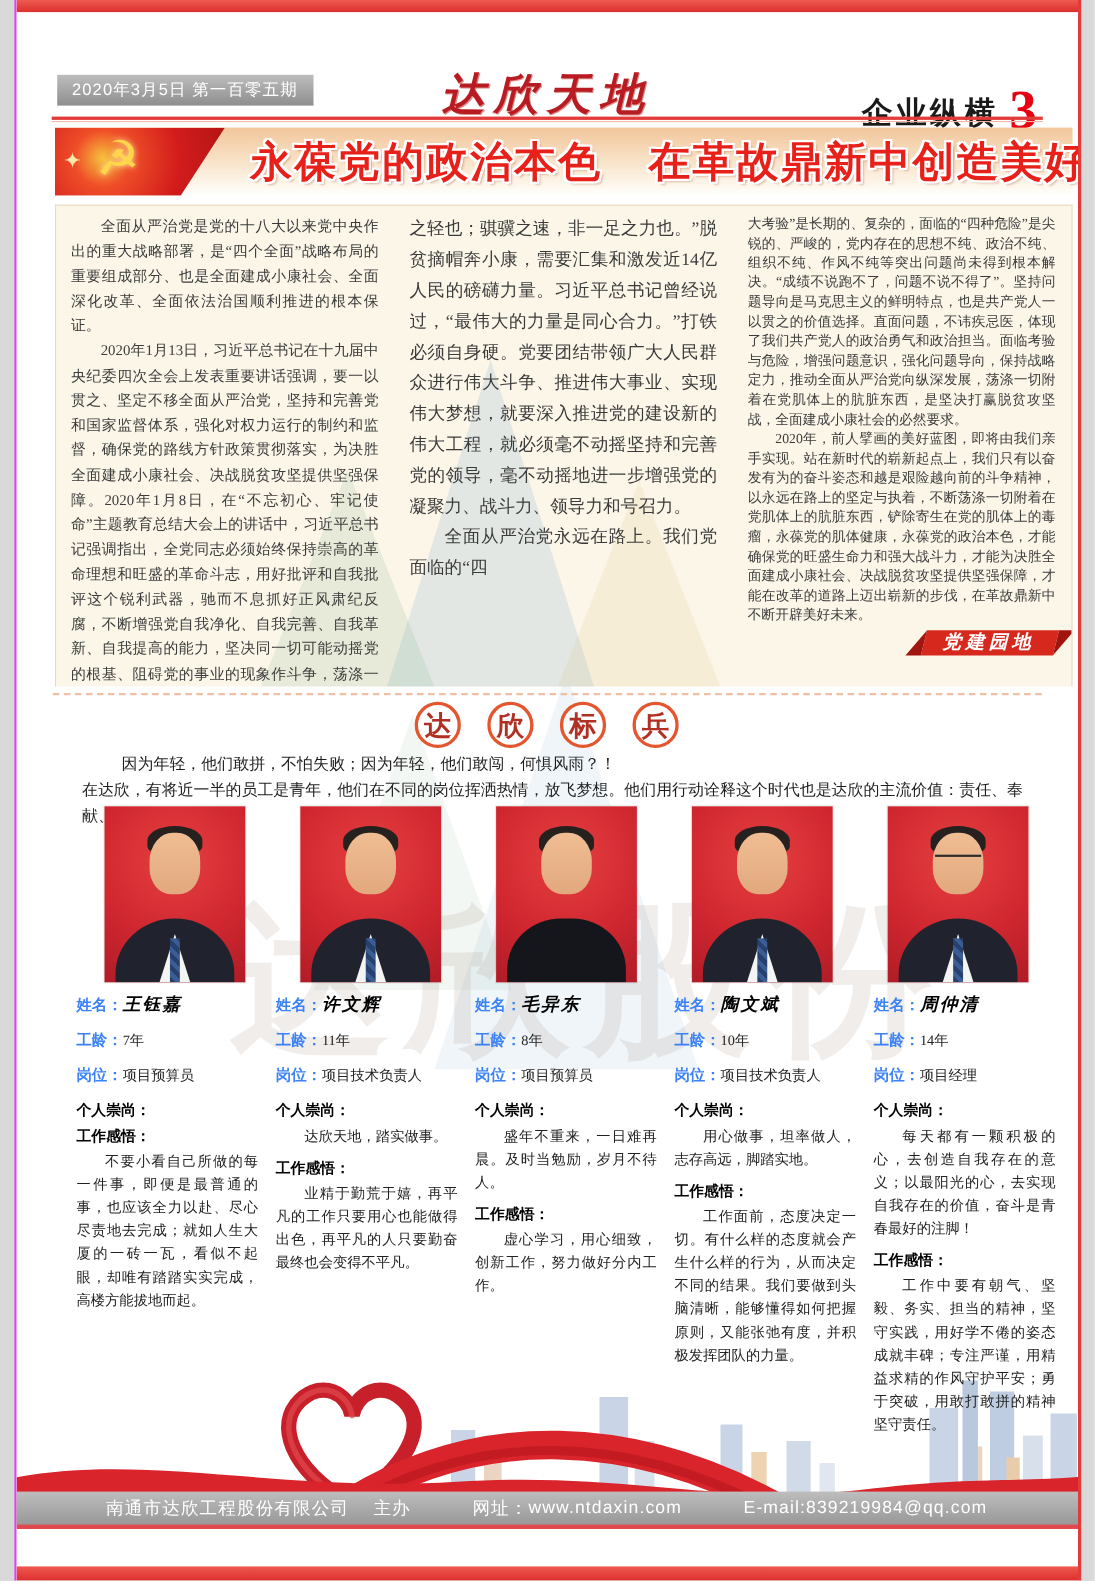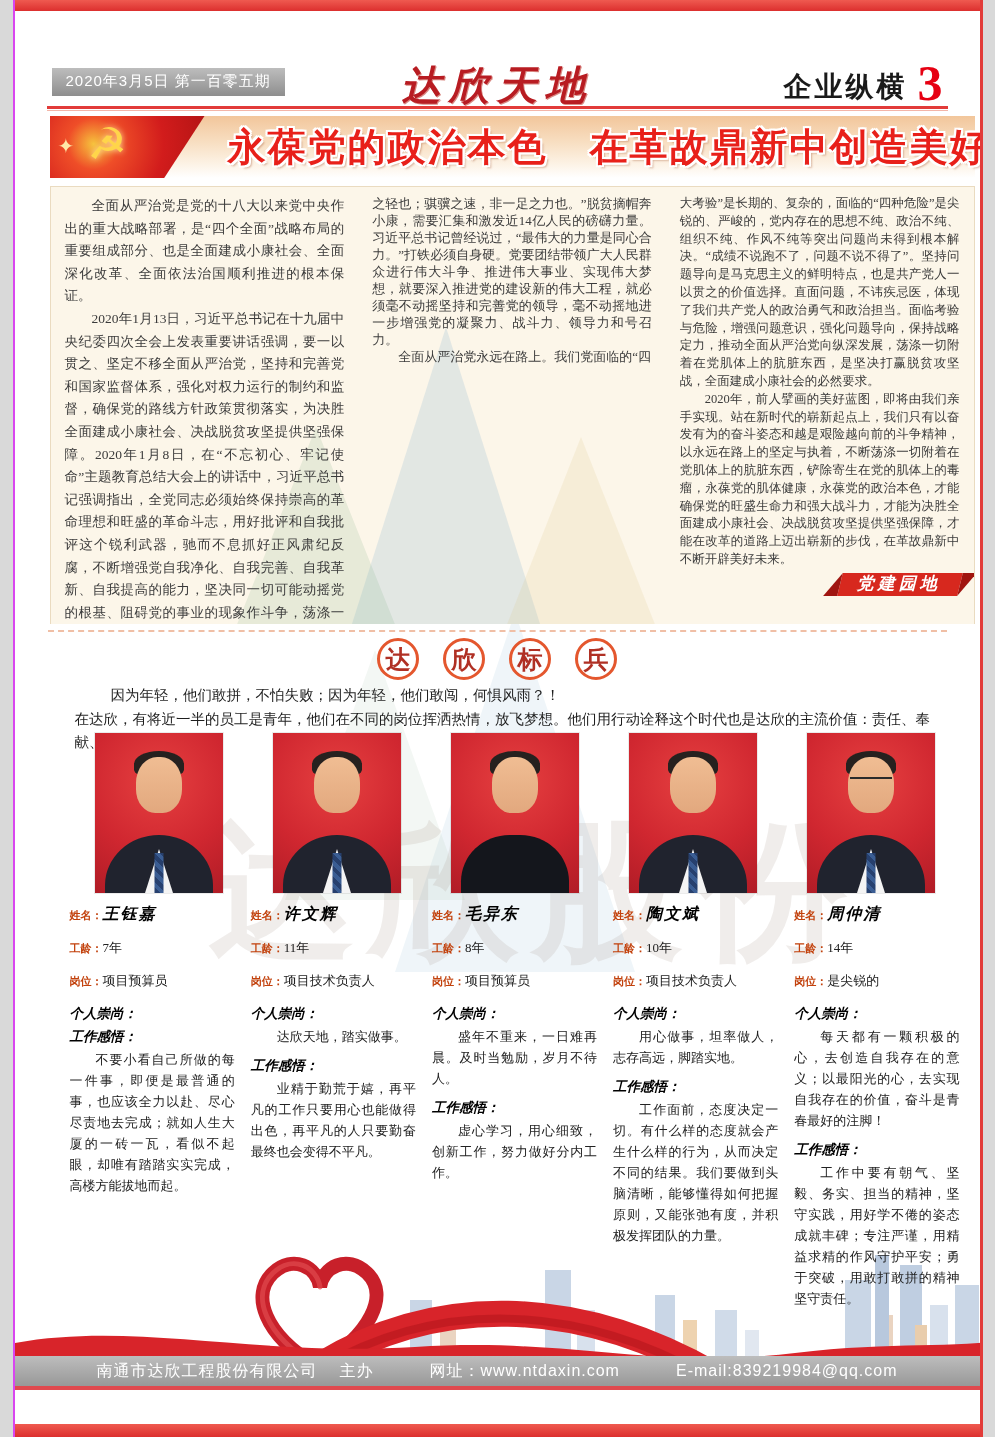--- a/index.html
+++ b/index.html
@@ -10,21 +10,21 @@
     background:#ffffff; overflow:hidden;
     border-left:2px solid #d946ef; border-right:3px solid #e23b39;
   }
   .top-bar { position:absolute; top:0; left:0; right:0; height:11px; background:linear-gradient(#ef5a50,#dc2f2e); z-index:5; }
   .bottom-bar { position:absolute; bottom:0; left:0; right:0; height:13px; background:linear-gradient(#ef5a50,#dc2f2e); z-index:5; }
 
   
   .masthead { position:absolute; top:58px; left:35px; right:35px; height:46px; z-index:3; }
   .date-box { position:absolute; left:2px; top:10px; background:linear-gradient(#bdbdbd,#8e8e8e); color:#fff; font-size:15px; padding:4px 14px 5px; letter-spacing:1px; }
   .paper-title { position:absolute; left:0; right:0; top:0; text-align:center; color:#b81c22; font-size:40px; font-weight:bold; font-style:italic; font-family:"Liberation Serif", serif; letter-spacing:8px; text-shadow:1px 1px 0 #d98a84; }
-  .right-block { position:absolute; right:2px; top:0; display:flex; align-items:flex-start; }
+  .right-block { position:absolute; right:2px; top:16px; display:flex; align-items:flex-start; }
   .section-name { font-size:28px; font-weight:900; color:#1a1a1a; letter-spacing:3px; margin-top:10px; font-family:"Liberation Serif", serif; }
   .page-number { font-size:50px; font-weight:900; color:#e60012; line-height:1; margin-left:10px; font-family:"Liberation Serif", serif; }
   .rule { position:absolute; top:106px; left:32px; right:32px; height:3px; background:#e23b39; z-index:3; }
   .rule::after { content:""; position:absolute; top:4px; left:0; right:0; height:1px; background:#f3b5a8; }
 
   
   .banner { position:absolute; top:116px; left:35px; width:925px; height:62px; z-index:3;
     background:linear-gradient(180deg,#f2c69b 0%, #f8e0c4 45%, #fdf4e8 80%, #ffffff 100%);
     display:flex; align-items:center; }
   .flag { position:absolute; left:0; top:0; width:155px; height:62px;
@@ -39,21 +39,21 @@
   
   .article { position:absolute; top:186px; left:35px; width:925px; height:438px; z-index:2;
     background:#fcf6e9; border:1px solid #eadbc0; border-bottom:none;
     display:flex; gap:28px; padding:8px 14px 6px; overflow:hidden; }
   .article .tri { position:absolute; width:0; height:0; border-style:solid; opacity:.16; z-index:0; }
   .tri-blue  { left:300px; top:140px; border-width:0 95px 300px 95px; border-color:transparent transparent #5f9cc8 transparent; }
   .tri-green { left:185px; top:240px; border-width:0 80px 200px 80px; border-color:transparent transparent #7fae85 transparent; }
   .tri-sand  { left:455px; top:250px; border-width:0 75px 190px 75px; border-color:transparent transparent #d8c27a transparent; }
   .acol { position:relative; z-index:1; flex:1; text-align:justify; color:#3b3b3b; font-family:"Liberation Serif", serif; }
   .acol.c1 { font-size:13.5px; line-height:22.6px; }
-  .acol.c2 { font-size:13px;   line-height:17px; }
+  .acol.c2 { font-size:16px;   line-height:28px; }
   .acol.c3 { font-size:12.5px; line-height:17.8px; }
   .para { text-indent:2em; }
   .para.cont { text-indent:0; }
   .tag-wrap { display:flex; justify-content:flex-end; margin-top:4px; }
   .tag { position:relative; background:#d7281e; color:#fff; font-weight:bold; font-size:17px; letter-spacing:4px; padding:2px 18px 3px; transform:skewX(-14deg); font-family:"Liberation Sans", sans-serif; }
   .tag::before { content:""; position:absolute; left:-14px; top:0; border-style:solid; border-width:0 0 23px 14px; border-color:transparent transparent #a01510 transparent; }
   .tag::after  { content:""; position:absolute; right:-14px; top:0; border-style:solid; border-width:23px 14px 0 0; border-color:#a01510 transparent transparent transparent; }
   .dash { position:absolute; top:630px; left:33px; right:33px; border-top:2px dashed #f0bfa6; z-index:2; }
 
   
@@ -78,24 +78,24 @@
   .avatar-shirt { position:absolute; left:50%; bottom:0; transform:translateX(-50%); width:0; height:0; border-style:solid; border-width:0 14px 44px 14px; border-color:transparent transparent #f4f4f4 transparent; }
   .avatar-tie { position:absolute; left:50%; bottom:0; transform:translateX(-50%); width:9px; height:40px; background:repeating-linear-gradient(45deg,#27406e 0 4px,#3a5d93 4px 8px); }
   .photo.tshirt .avatar-body { background:#14161c; border-radius:45% 45% 0 0 / 80% 80% 0 0; }
   .avatar-glasses { position:absolute; left:50%; top:44px; transform:translateX(-50%); width:42px; height:10px; border-top:2px solid #2b2b2b; display:none; }
   .photo.glasses .avatar-glasses { display:block; }
 
   
   .profiles { position:absolute; top:903px; left:55px; width:890px; display:flex; gap:16px; z-index:2; }
   .profile { flex:1; color:#222; font-size:13px; line-height:21px; font-family:"Liberation Serif", serif; }
   .fieldrow { margin-bottom:11px; }
-  .flabel { font-weight:bold; color:#c2410c; font-family:"Liberation Sans", sans-serif; font-size:11px;text-align:right; }
+  .flabel { font-weight:bold; color:#3b82f6; font-family:"Liberation Sans", sans-serif; font-size:14px;text-align:right; }
   .name-value { font-family:"Liberation Serif", serif; font-weight:bold; font-style:italic; font-size:16px; color:#000; letter-spacing:2px; }
   .ptext { text-indent:2em; text-align:justify; margin-bottom:8px; }
-  .plabel-line { font-weight:bold; font-family:"Liberation Sans", sans-serif; font-size:13.5px; margin-bottom:2px; color:#000;font-style:italic; }
+  .plabel-line { font-weight:bold; font-family:"Liberation Sans", sans-serif; font-size:13.5px; margin-bottom:2px; color:#000; }
 
   
   .bottom-art { position:absolute; left:0; bottom:47px; width:995px; height:165px; z-index:1; }
 
   
   .footer { position:absolute; left:0; right:0; top:1356px; height:30px; z-index:4;
     background:linear-gradient(#bdbdbd,#989898); display:flex; align-items:center; justify-content:center; color:#fff; font-size:16px; letter-spacing:1px; }
   .footer span { white-space:nowrap; }
   .fgap-s { display:inline-block; width:22px; }
   .fgap-l { display:inline-block; width:56px; }
@@ -248,21 +248,21 @@
       <div class="fieldrow"><span class="flabel">岗位：</span><span>项目技术负责人</span></div>
       <div class="plabel-line">个人崇尚：</div>
       <div class="ptext">用心做事，坦率做人，志存高远，脚踏实地。</div>
       <div class="plabel-line">工作感悟：</div>
       <div class="ptext">工作面前，态度决定一切。有什么样的态度就会产生什么样的行为，从而决定不同的结果。我们要做到头脑清晰，能够懂得如何把握原则，又能张弛有度，并积极发挥团队的力量。</div>
     </div>
 
     <div class="profile">
       <div class="fieldrow"><span class="flabel">姓名：</span><span class="name-value">周仲清</span></div>
       <div class="fieldrow"><span class="flabel">工龄：</span><span>14年</span></div>
-      <div class="fieldrow"><span class="flabel">岗位：</span><span>是尖锐的</span></div>
+      <div class="fieldrow"><span class="flabel">岗位：</span><span>项目经理</span></div>
       <div class="plabel-line">个人崇尚：</div>
       <div class="ptext">每天都有一颗积极的心，去创造自我存在的意义；以最阳光的心，去实现自我存在的价值，奋斗是青春最好的注脚！</div>
       <div class="plabel-line">工作感悟：</div>
       <div class="ptext">工作中要有朝气、坚毅、务实、担当的精神，坚守实践，用好学不倦的姿态成就丰碑；专注严谨，用精益求精的作风守护平安；勇于突破，用敢打敢拼的精神坚守责任。</div>
     </div>
   </div>
 
   <svg class="bottom-art" viewBox="0 0 995 165" preserveAspectRatio="none">
 
     <g opacity="0.55">

